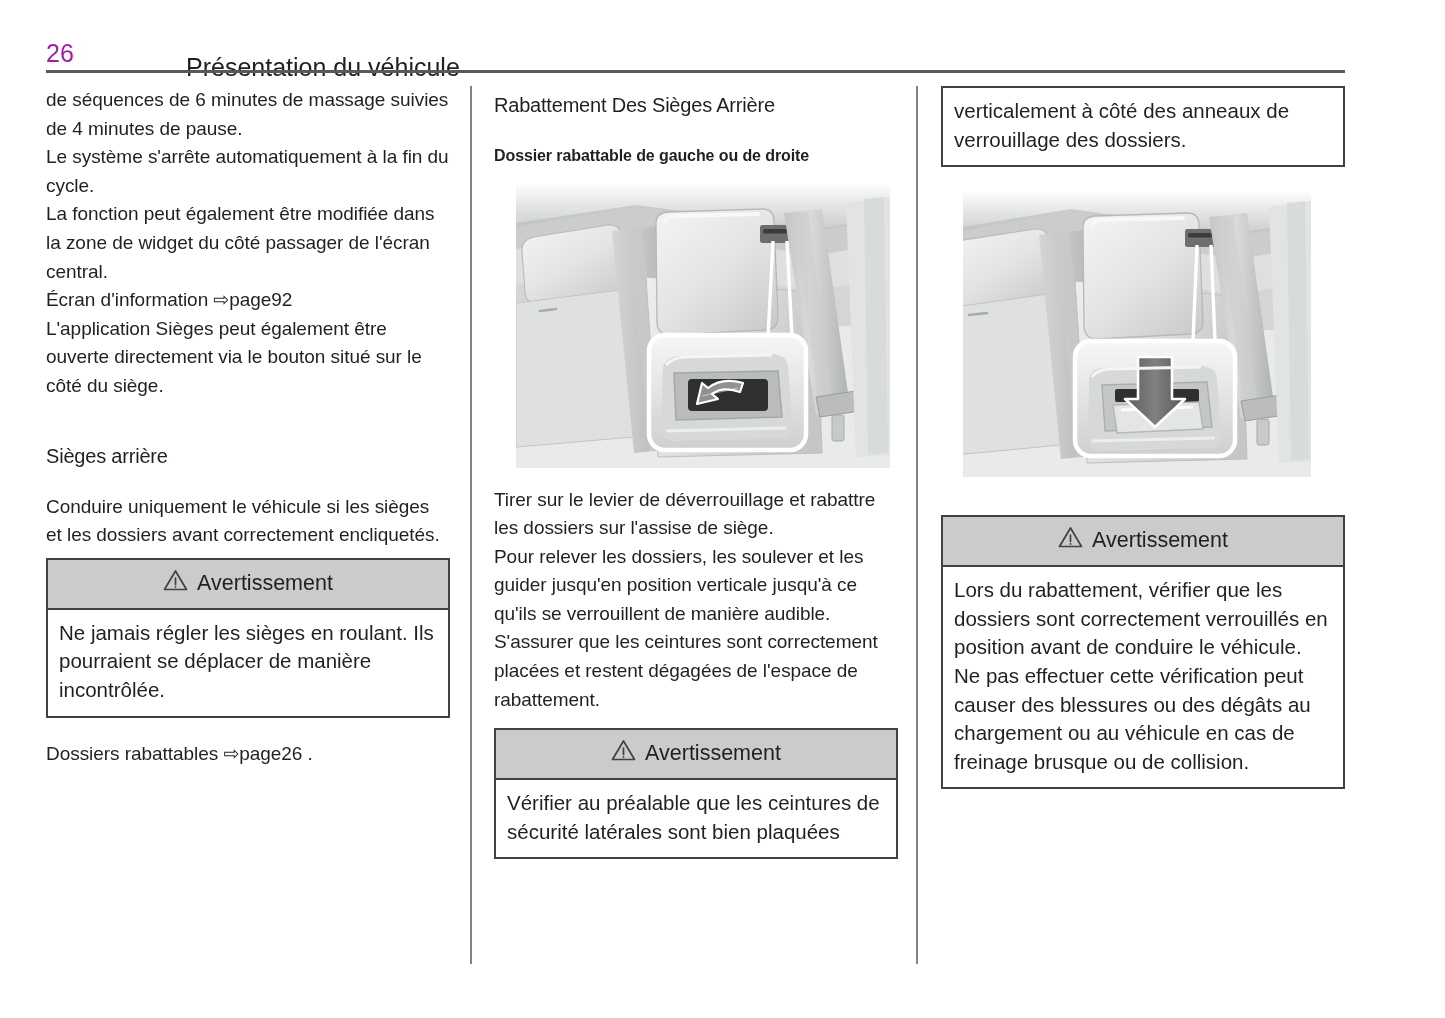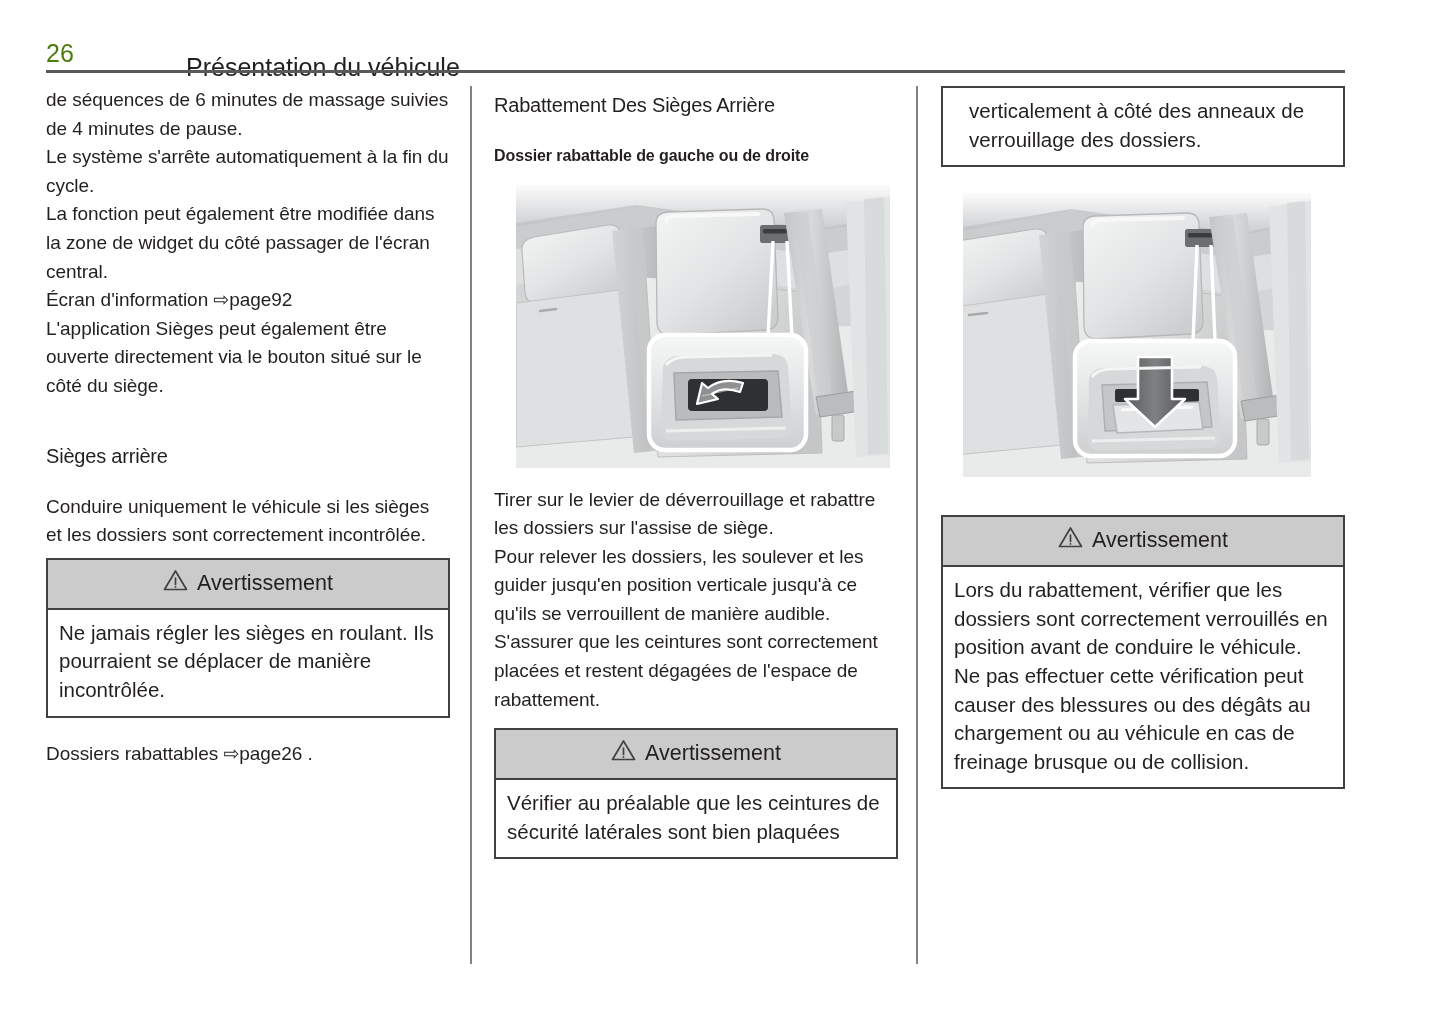--- a/index.html
+++ b/index.html
@@ -20,21 +20,21 @@
     position: absolute;
     left: 46px; top: 38px;
     width: 1299px; height: 34px;
   }
   .page-number {
     position: absolute;
     left: 0; top: 0;
     font-size: 25px;
     line-height: 30px;
     font-weight: 400;
-    color: #4d7c0f;
+    color: #a21caf;
   }
   .page-title {
     position: absolute;
     left: 140px; top: 0;
     font-size: 25px;
     line-height: 30px;
     font-weight: 400;
     color: #231f20;
     white-space: nowrap;
     margin-top: 14px;
@@ -108,21 +108,21 @@
   }
   .warn-head .tri { display: block; }
   .warn-body {
     padding: 9px 11px 11px 11px;
     font-size: 20.5px;
     line-height: 28.6px;
   }
   .plainbox {
     border: 2px solid #414042;
     background: #ffffff;
-    padding: 9px 11px 11px 26px;
+    padding: 9px 11px 11px 11px;
     font-size: 20.5px;
     line-height: 28.6px;
   }
 
   .spacer-8  { height: 8px; }
   .spacer-14 { height: 14px; }
   .spacer-18 { height: 18px; }
   .spacer-22 { height: 22px; }
   .spacer-26 { height: 26px; }
   .spacer-30 { height: 30px; }
@@ -155,21 +155,21 @@
 La fonction peut également être modifiée dans la zone de widget du côté passager de l'écran central.
 Écran d'information ⇨page92
 L'application Sièges peut également être ouverte directement via le bouton situé sur le côté du siège.</p>
 
   <div class="spacer-36"></div>
 
   <h1 class="section">Sièges arrière</h1>
 
   <div class="spacer-18"></div>
 
-  <p class="body">Conduire uniquement le véhicule si les sièges et les dossiers sont correctement incontrôlée.</p>
+  <p class="body">Conduire uniquement le véhicule si les sièges et les dossiers avant correctement encliquetés.</p>
 
   <div class="spacer-8"></div>
 
   <div class="warn">
     <div class="warn-head">
       <span class="tri">
         <svg width="25" height="22" viewBox="0 0 25 22" aria-hidden="true">
           <path d="M12.5 2 L23.5 20.5 L1.5 20.5 Z" fill="none" stroke="#414042" stroke-width="1.7" stroke-linejoin="round"></path>
           <line x1="12.5" y1="9" x2="12.5" y2="15.4" stroke="#414042" stroke-width="1.7" stroke-linecap="round"></line>
           <circle cx="12.5" cy="17.9" r="0.95" fill="#414042"></circle>

